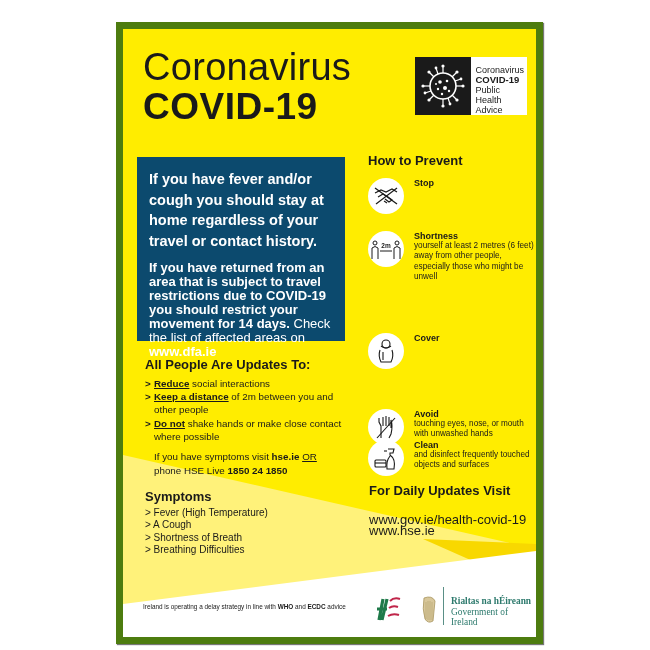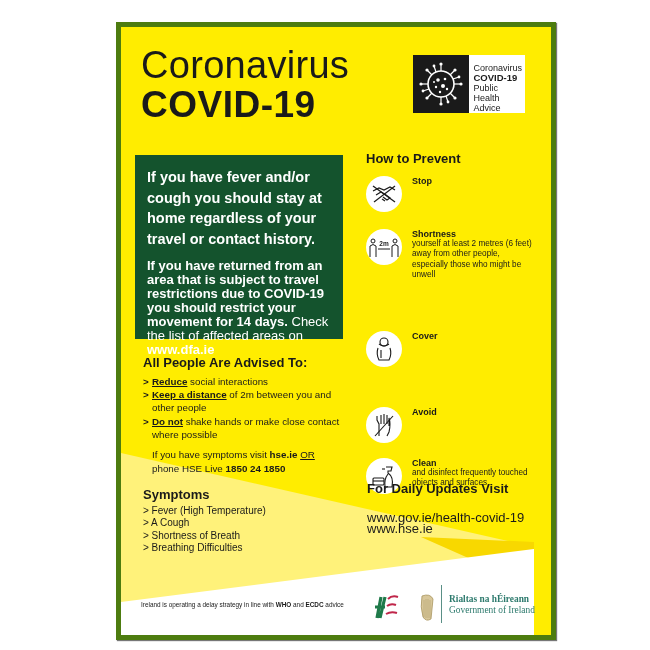--- a/index.html
+++ b/index.html
@@ -1,26 +1,26 @@
 <!DOCTYPE html>
 <html><head>
 <meta charset="utf-8">
 <style>
   html, body { margin:0; padding:0; background:#ffffff; }
   body { width:650px; height:650px; position:relative; overflow:hidden; font-family:"Liberation Sans", sans-serif; }
-  .poster { position:absolute; left:116px; top:22px; width:413px; height:608px; border:5px solid #4d7c0f; box-shadow:1px 1px 1px #777; background:#FFED00; overflow:hidden;padding-left:17px; }
+  .poster { position:absolute; left:116px; top:22px; width:413px; height:608px; border:7px solid #4d7c0f; box-shadow:1px 1px 1px #777; background:#FFED00; overflow:hidden; }
   .bg-shapes { position:absolute; left:0; top:0; width:413px; height:608px; }
   .abs { position:absolute; }
   .title-light { left:20px; top:18px; font-size:38px; font-weight:300; color:#1a1a1a; letter-spacing:0.3px; line-height:40px; }
   .title-bold { left:20px; top:58px; font-size:37px; font-weight:bold; color:#1a1a1a; line-height:40px; letter-spacing:0.5px; }
   .logo-box { left:292px; top:28px; width:112px; height:58px; background:#fff; display:flex; }
   .logo-dark { width:58px; height:58px; background:#1a1a1a; display:flex; align-items:center; justify-content:center; }
   .logo-text { padding:8px 0 0 4px; font-size:9px; line-height:10px; color:#1a1a1a; }
   .logo-text b { font-size:9.5px; }
-  .red-box { left:14px; top:128px; width:208px; height:184px; background:#14532d; color:#fff; box-sizing:border-box; padding:12px 10px 0 12px; }
+  .red-box { left:14px; top:128px; width:208px; height:184px; background:#0c4a6e; color:#fff; box-sizing:border-box; padding:12px 10px 0 12px; }
   .red-head { font-size:14.5px; font-weight:bold; line-height:20.5px; }
   .red-sub { margin-top:10px; font-size:13px; line-height:14px; font-weight:bold; }
   .red-sub .light { font-weight:normal; }
   .section-h { font-size:13px; font-weight:bold; color:#1a1a1a; }
   .advised { left:22px; top:328px; width:200px; }
   .adv-list { margin-top:5px; font-size:9.8px; line-height:13.2px; color:#1a1a1a; }
   .adv-item { display:flex; }
   .adv-item .gt { width:9px; font-weight:bold; flex:none; }
   .adv-item b { text-decoration:underline; }
   .adv-note { margin-top:7px; padding-left:9px; font-size:9.8px; line-height:13.5px; color:#1a1a1a; }
@@ -106,21 +106,21 @@
   </div>
 
   <div class="abs red-box">
     <div class="red-head">If you have fever and/or cough you should stay at home regardless of your travel or contact history.</div>
     <div class="red-sub">
       <span>If you have returned from an area that is subject to travel restrictions due to COVID-19 you should restrict your movement for 14 days.</span><span class="light"> Check the list of affected areas on </span><span>www.dfa.ie</span>
     </div>
   </div>
 
   <div class="abs advised">
-    <div class="section-h">All People Are Advised To:</div>
+    <div class="section-h">All People Are Updates To:</div>
     <div class="adv-list">
       <div class="adv-item">
           <span class="gt">&gt;</span>
           <span><b>Reduce</b><span> social interactions</span></span>
         </div>
       <div class="adv-item">
           <span class="gt">&gt;</span>
           <span><b>Keep a distance</b><span> of 2m between you and other people</span></span>
         </div>
       <div class="adv-item">
@@ -199,24 +199,24 @@
 
     <div class="prev-item" style="top:256px;">
       <div class="icon-circle">
         <svg width="24" height="26" viewBox="0 0 24 26">
             <g fill="none" stroke="#1a1a1a" stroke-width="1.1">
               <path d="M7 24 V12 L5 8 V4 M9 12 V3 M12 12 V2 M15 12 V3 M17 14 V6 Q19 12 17 20 L15 24"></path>
               <line x1="3" y1="24" x2="21" y2="4"></line>
             </g>
           </svg>
       </div>
-      <div class="prev-text"><span class="t">Avoid</span></div>
-    </div>
-
-    <div class="prev-item" style="top:307px;">
+      <div class="prev-text"><span class="t">Avoid</span><span>touching eyes, nose, or mouth with unwashed hands</span></div>
+    </div>
+
+    <div class="prev-item" style="top:287px;">
       <div class="icon-circle">
         <svg width="26" height="26" viewBox="0 0 26 26">
             <g fill="none" stroke="#1a1a1a" stroke-width="1.1">
               <rect x="2" y="15" width="11" height="7" rx="1"></rect>
               <line x1="2" y1="18" x2="13" y2="18"></line>
               <path d="M15 4 H21 L20 8 H17 V10 Q23 14 21 24 H14 Q13 16 17 11"></path>
               <line x1="14" y1="6" x2="11" y2="6"></line>
             </g>
           </svg>
       </div>

